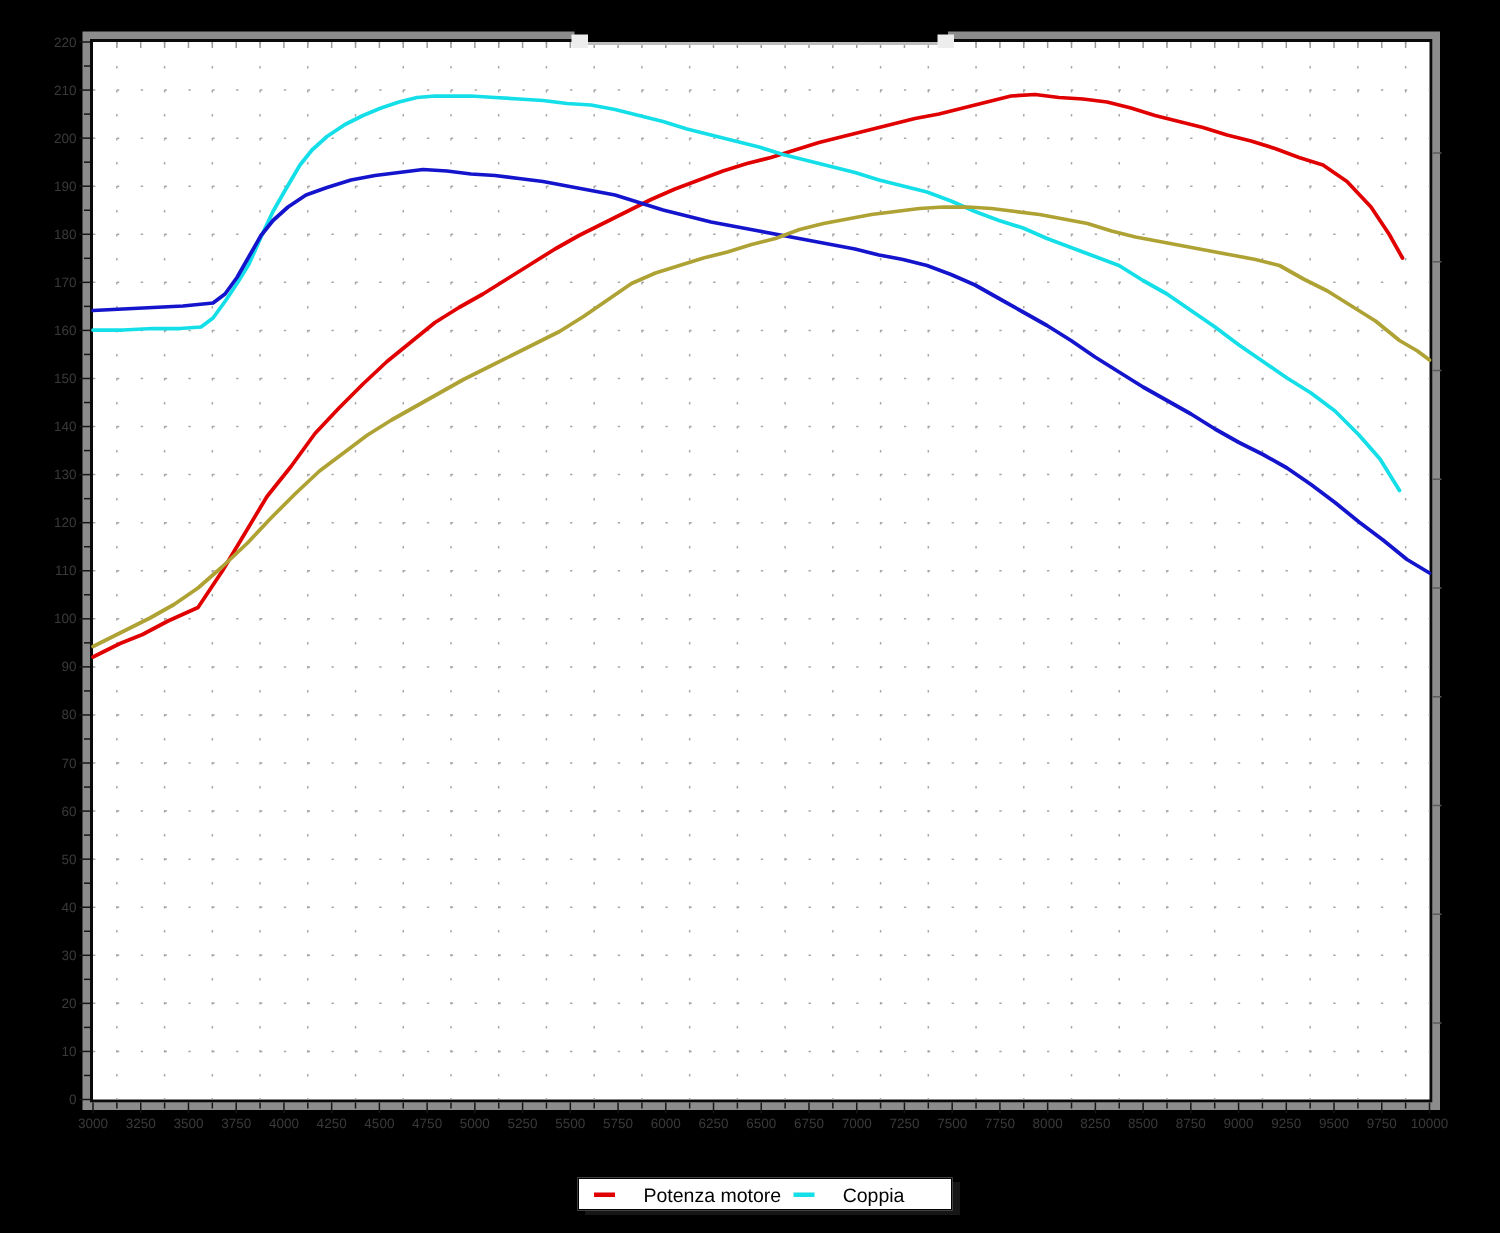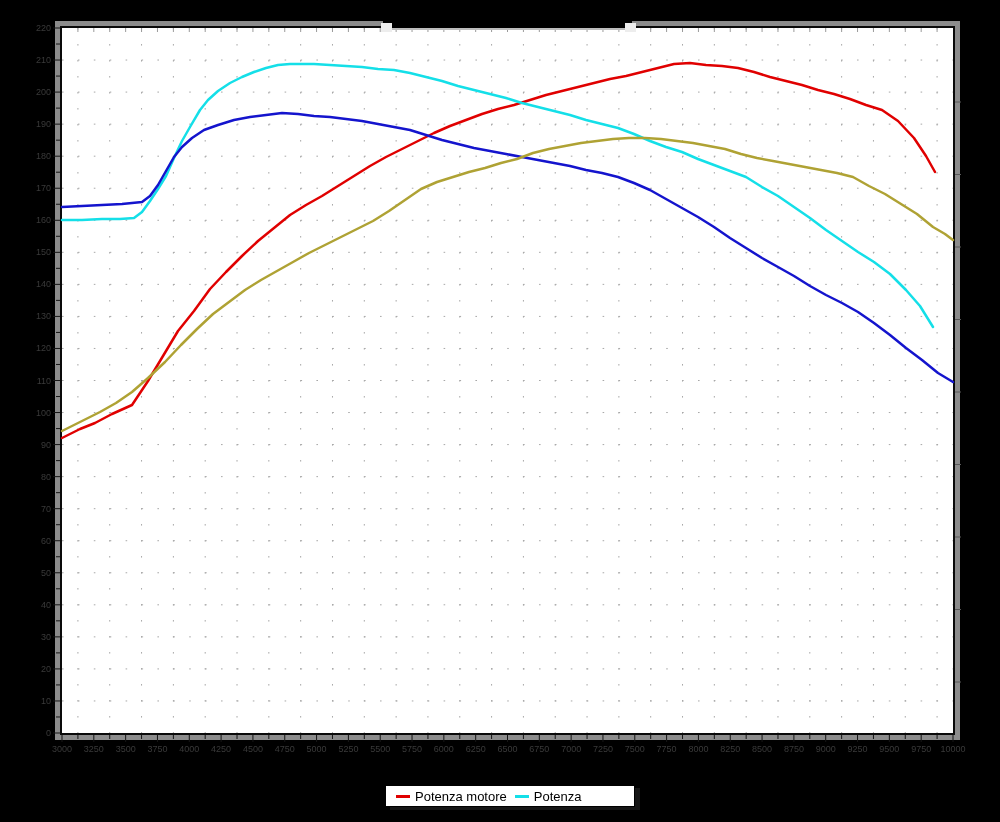--- a/index.html
+++ b/index.html
@@ -12,21 +12,21 @@
   .title-box{position:absolute;left:383px;top:6px;width:249px;height:22px;background:#000;
              border-bottom:2px solid #bdbdbd;z-index:5;text-align:center;color:#000;
              font-size:13px;line-height:22px;}
   .title-box::before,.title-box::after{content:"";position:absolute;bottom:-4px;width:11px;height:9px;
              background:#ededed;}
   .title-box::before{left:-2px;}
   .title-box::after{right:-4px;}
   .legend{position:absolute;left:385px;top:785px;width:250px;height:22px;background:#fff;
           border:1px solid #000;box-sizing:border-box;z-index:5;display:flex;align-items:center;
           padding-left:10px;box-shadow:5px 3px 0 #161616;}
-  .legend-item{display:flex;align-items:center;margin-right:8px;}
+  .legend-item{display:flex;align-items:center;margin-right:8px;gap:14px;}
   .legend-swatch{display:inline-block;width:14px;height:3px;margin-right:5px;}
   .legend-label{font-size:13px;color:#000;white-space:nowrap;}
 </style>
 </head>
 <body>
 
 <div class="stage">
 
   <div class="frame-outer"></div>
   <div class="plot-area"></div>
@@ -317,17 +317,17 @@
     <span></span>
   </div>
 
   <div class="legend">
     <div class="legend-item">
       <span class="legend-swatch" style="background: rgb(224, 0, 0);"></span>
       <span class="legend-label">Potenza motore</span>
     </div>
     <div class="legend-item">
       <span class="legend-swatch" style="background: rgb(20, 223, 232);"></span>
-      <span class="legend-label">Potenza</span>
+      <span class="legend-label">Coppia</span>
     </div>
   </div>
 
 </div>
 
 </body></html>

